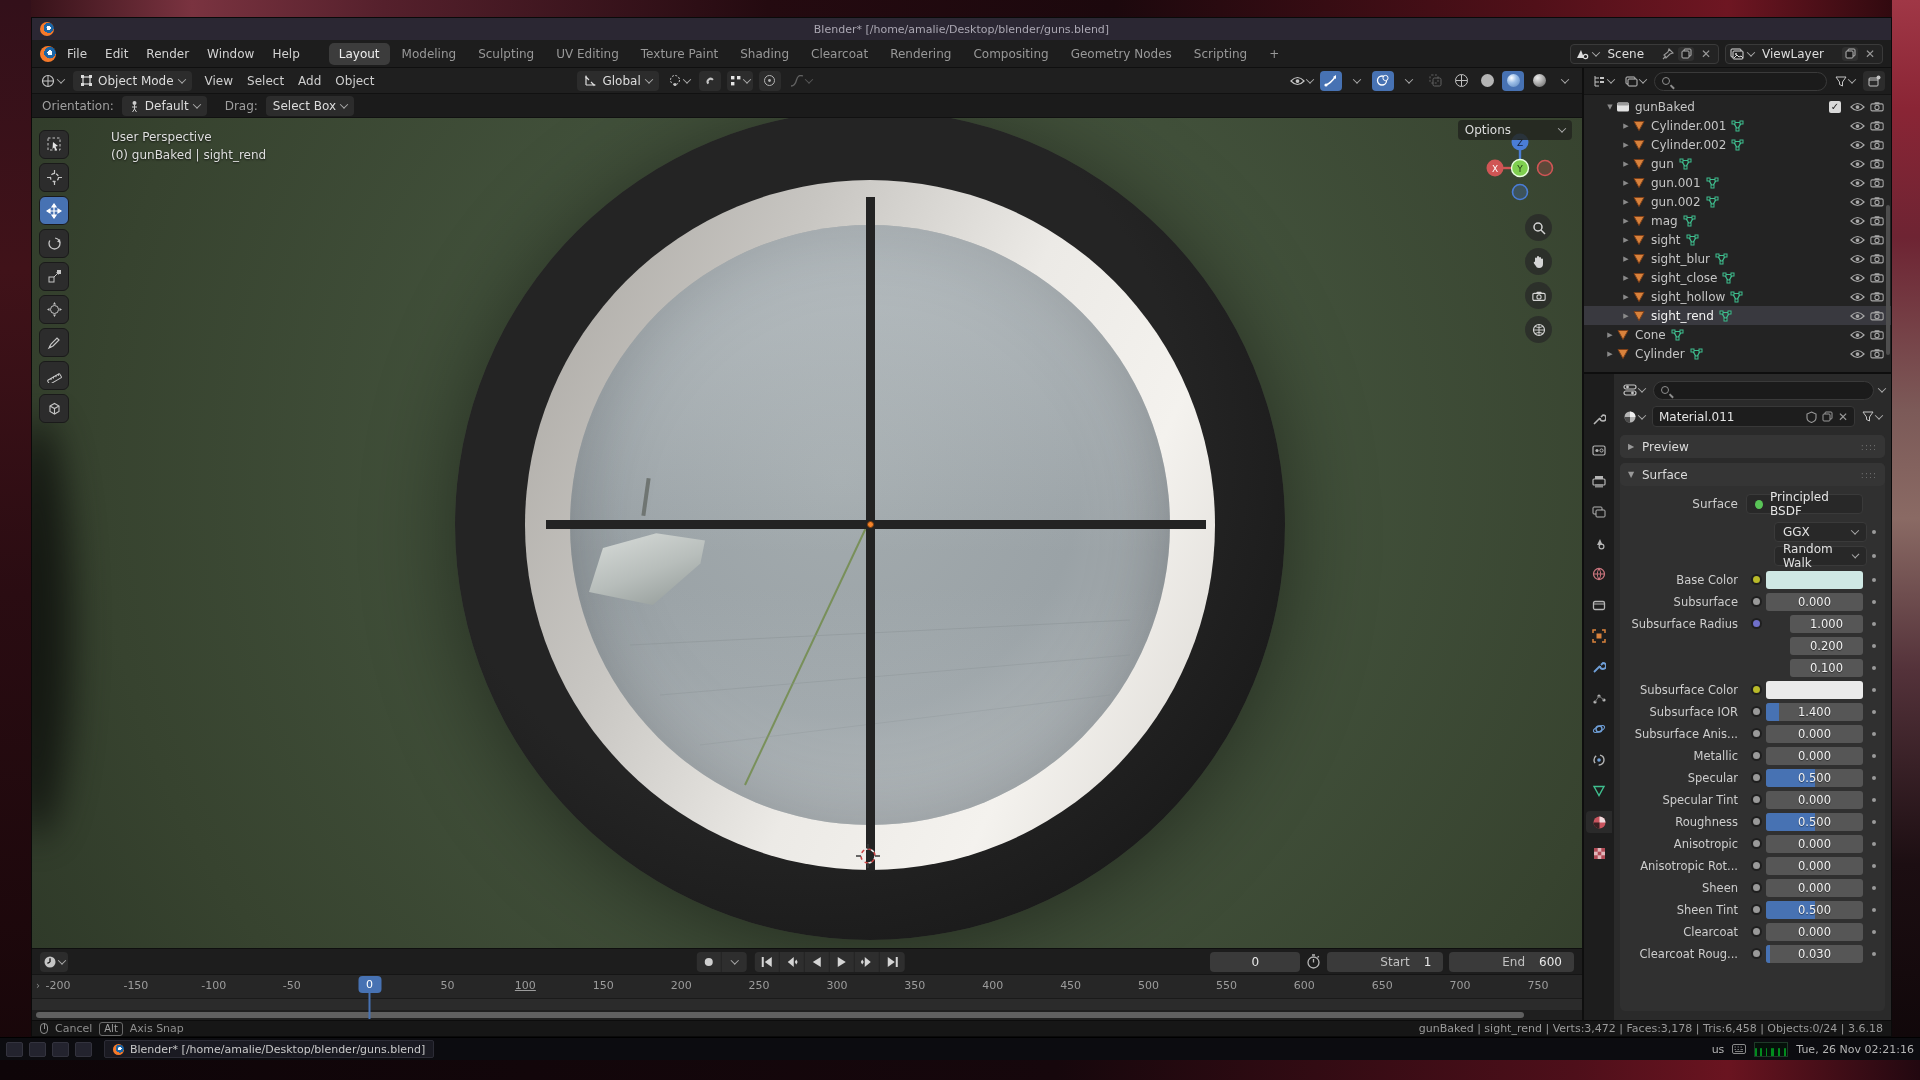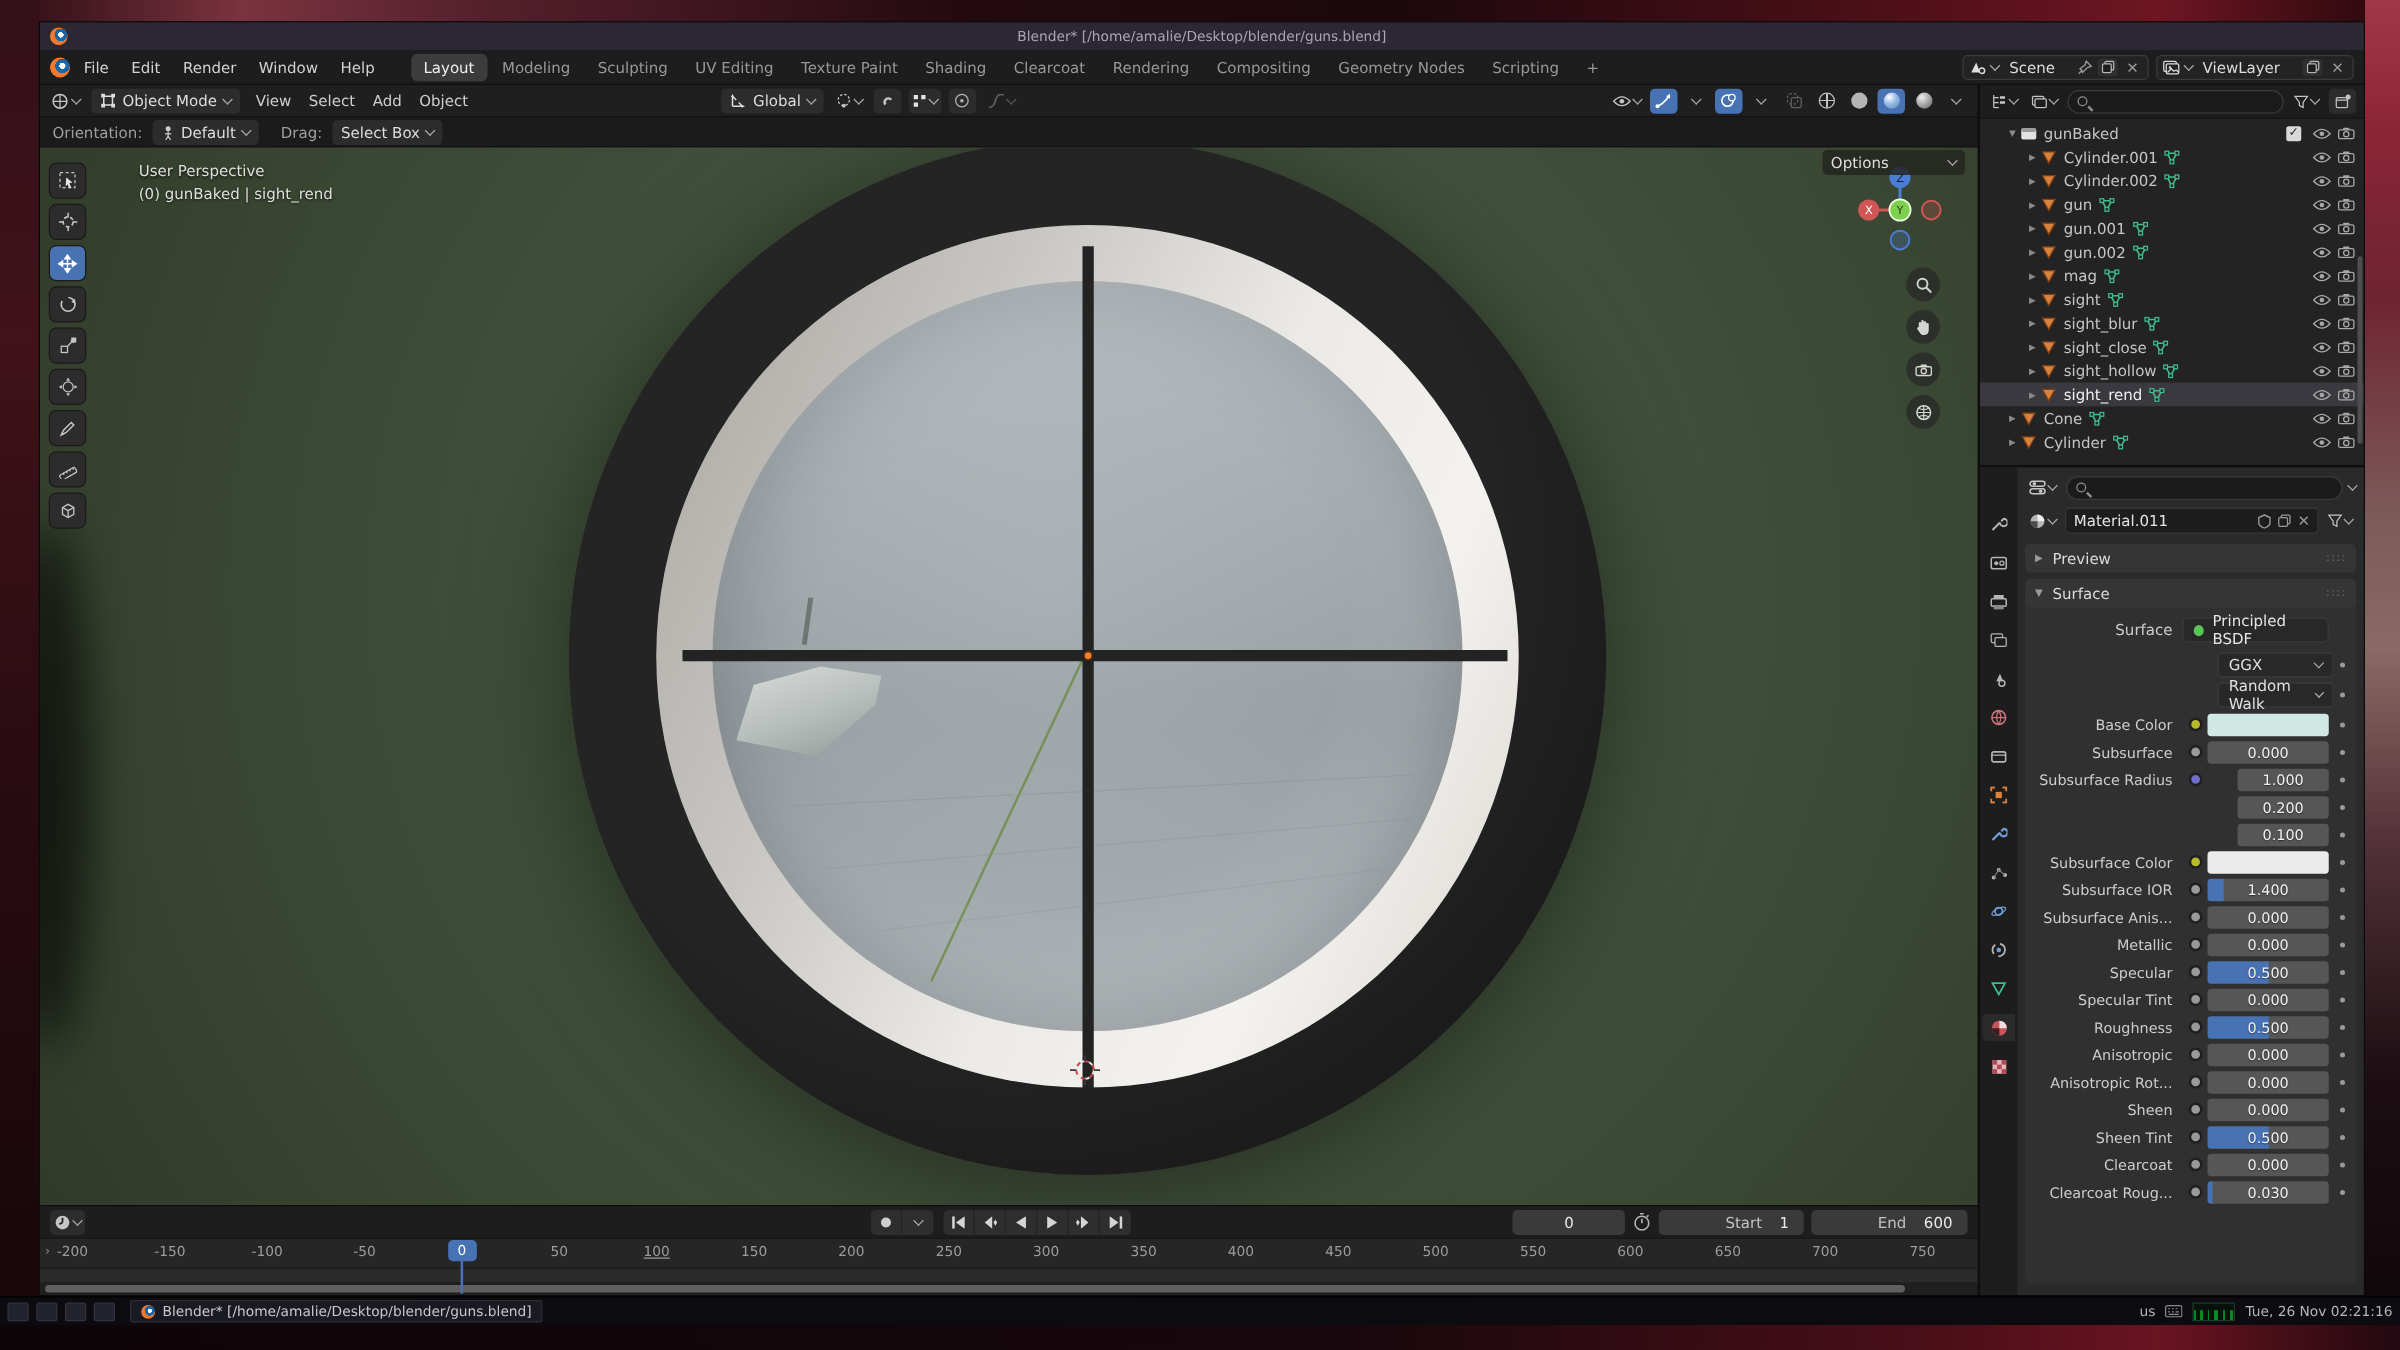--- a/index.html
+++ b/index.html
@@ -1609,20 +1609,29 @@
                       </span>
                     </div>
                   </div>
               </div>
             </div>
           </div>
         </div>
       </div>
     </div>
 
+    <div class="statusbar">
+      <div class="sb-left">
+        <span class="mouse-ic"></span>
+        <span>Cancel</span>
+        <span class="keycap">Alt</span>
+        <span>Axis Snap</span>
+      </div>
+      <span class="sb-right">gunBaked | sight_rend | Verts:3,472 | Faces:3,178 | Tris:6,458 | Objects:0/24 | 3.6.18</span>
+    </div>
   </div>
 
   <div class="taskbar">
     <span class="tb-ico"></span>
     <span class="tb-ico"></span>
     <span class="tb-ico"></span>
     <span class="tb-ico"></span>
     <span class="tb-app">
       <span class="logo" style="width:11px;height:11px;"></span>
       <span>Blender* [/home/amalie/Desktop/blender/guns.blend]</span>

